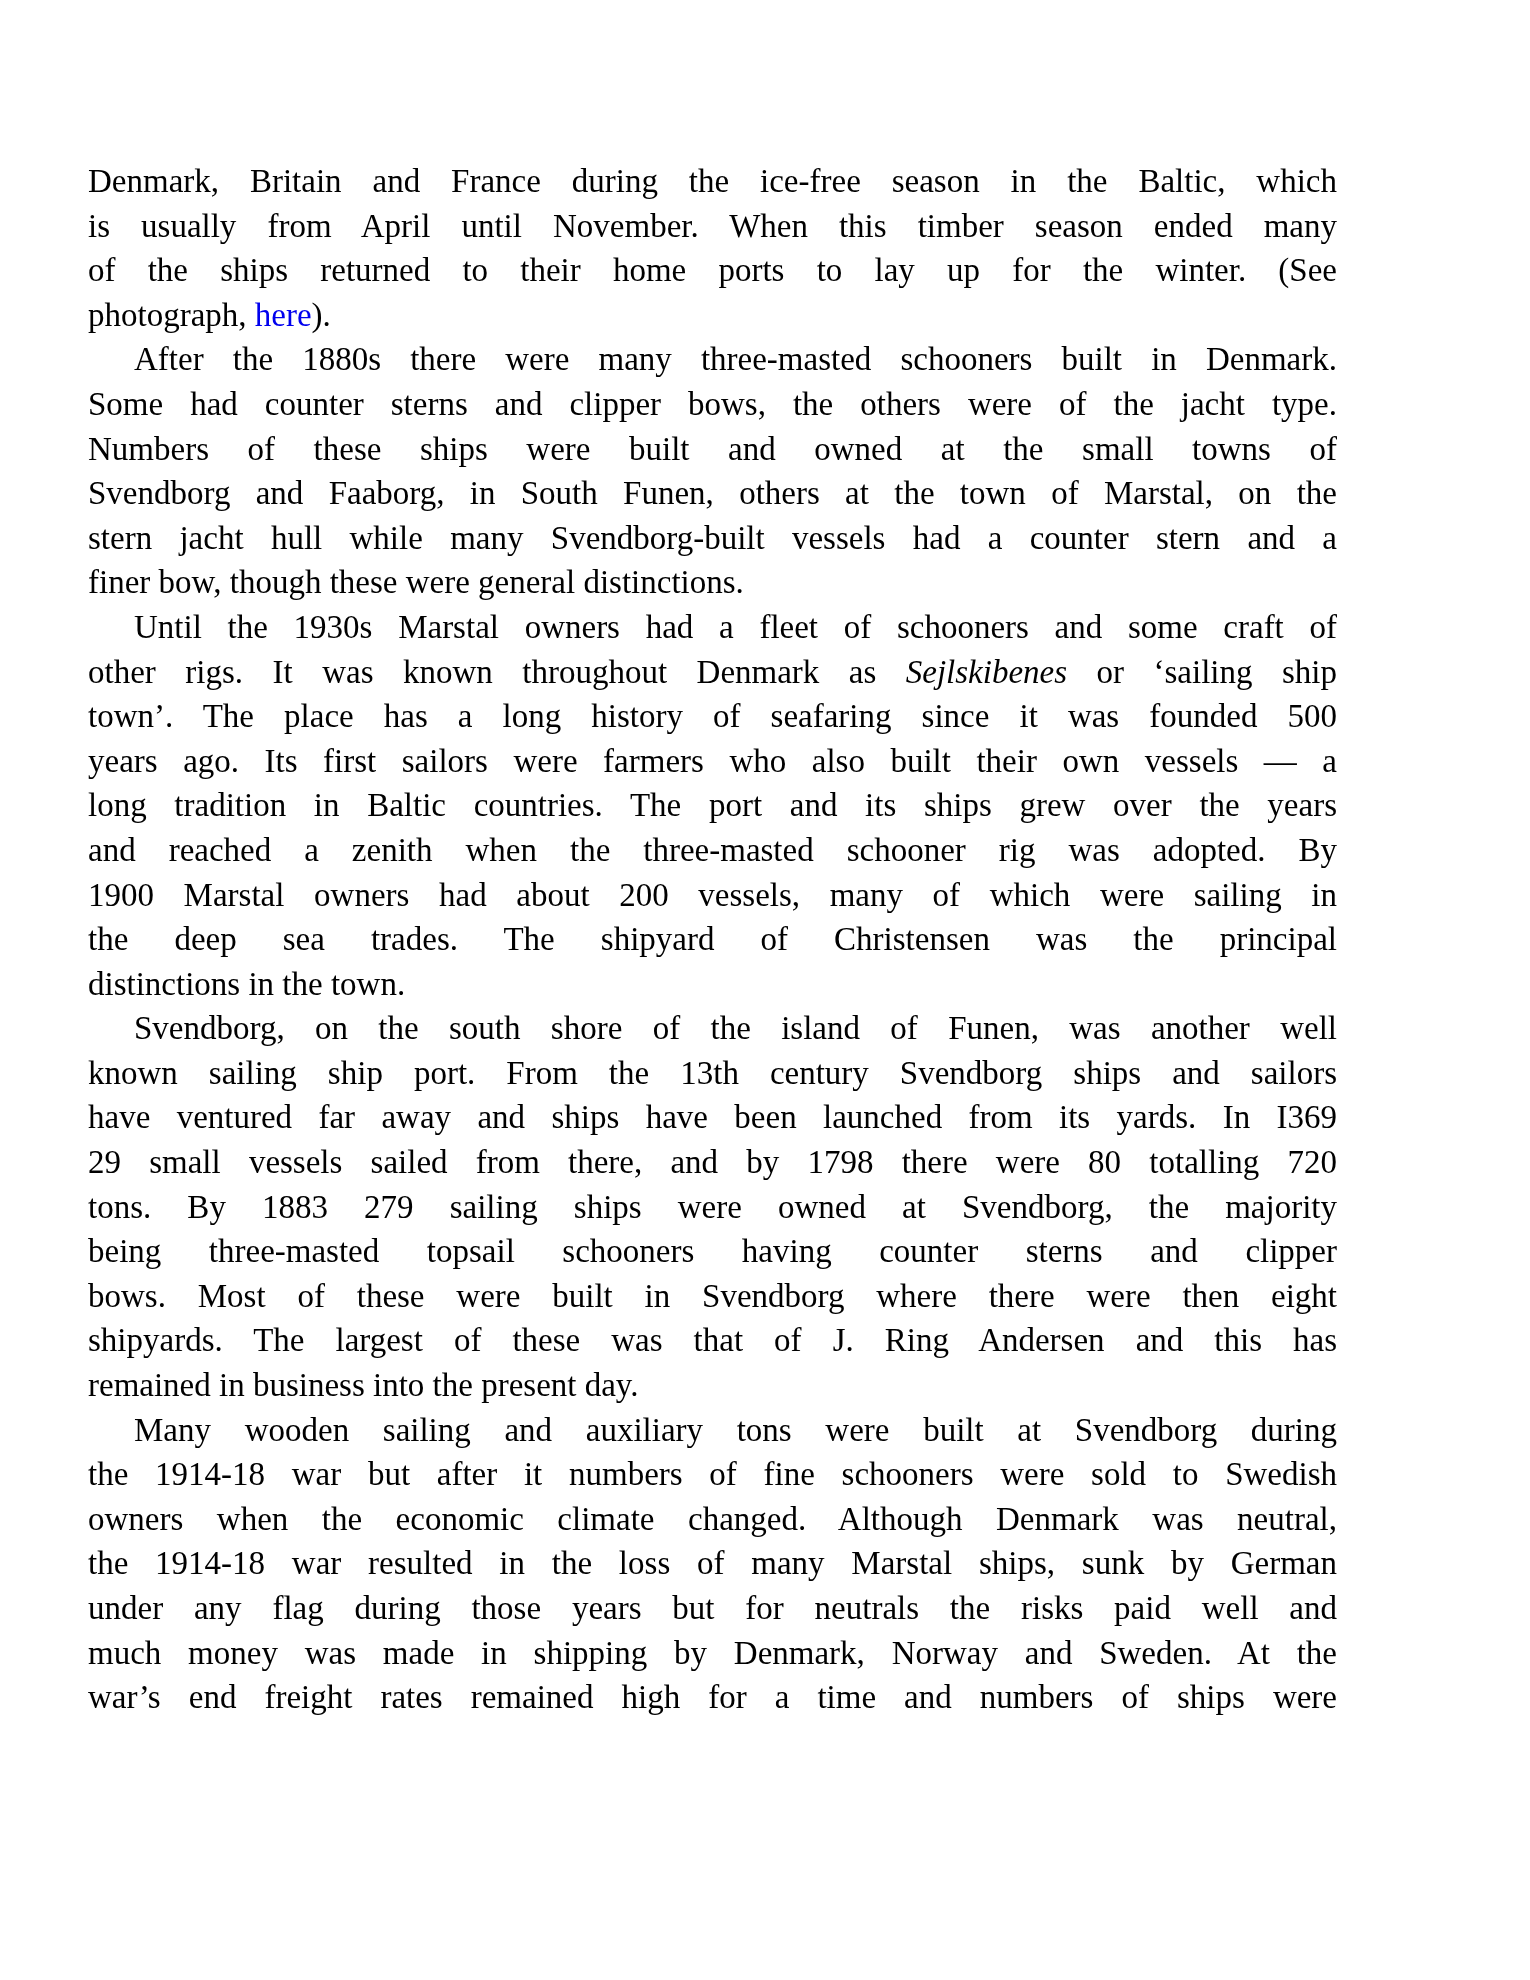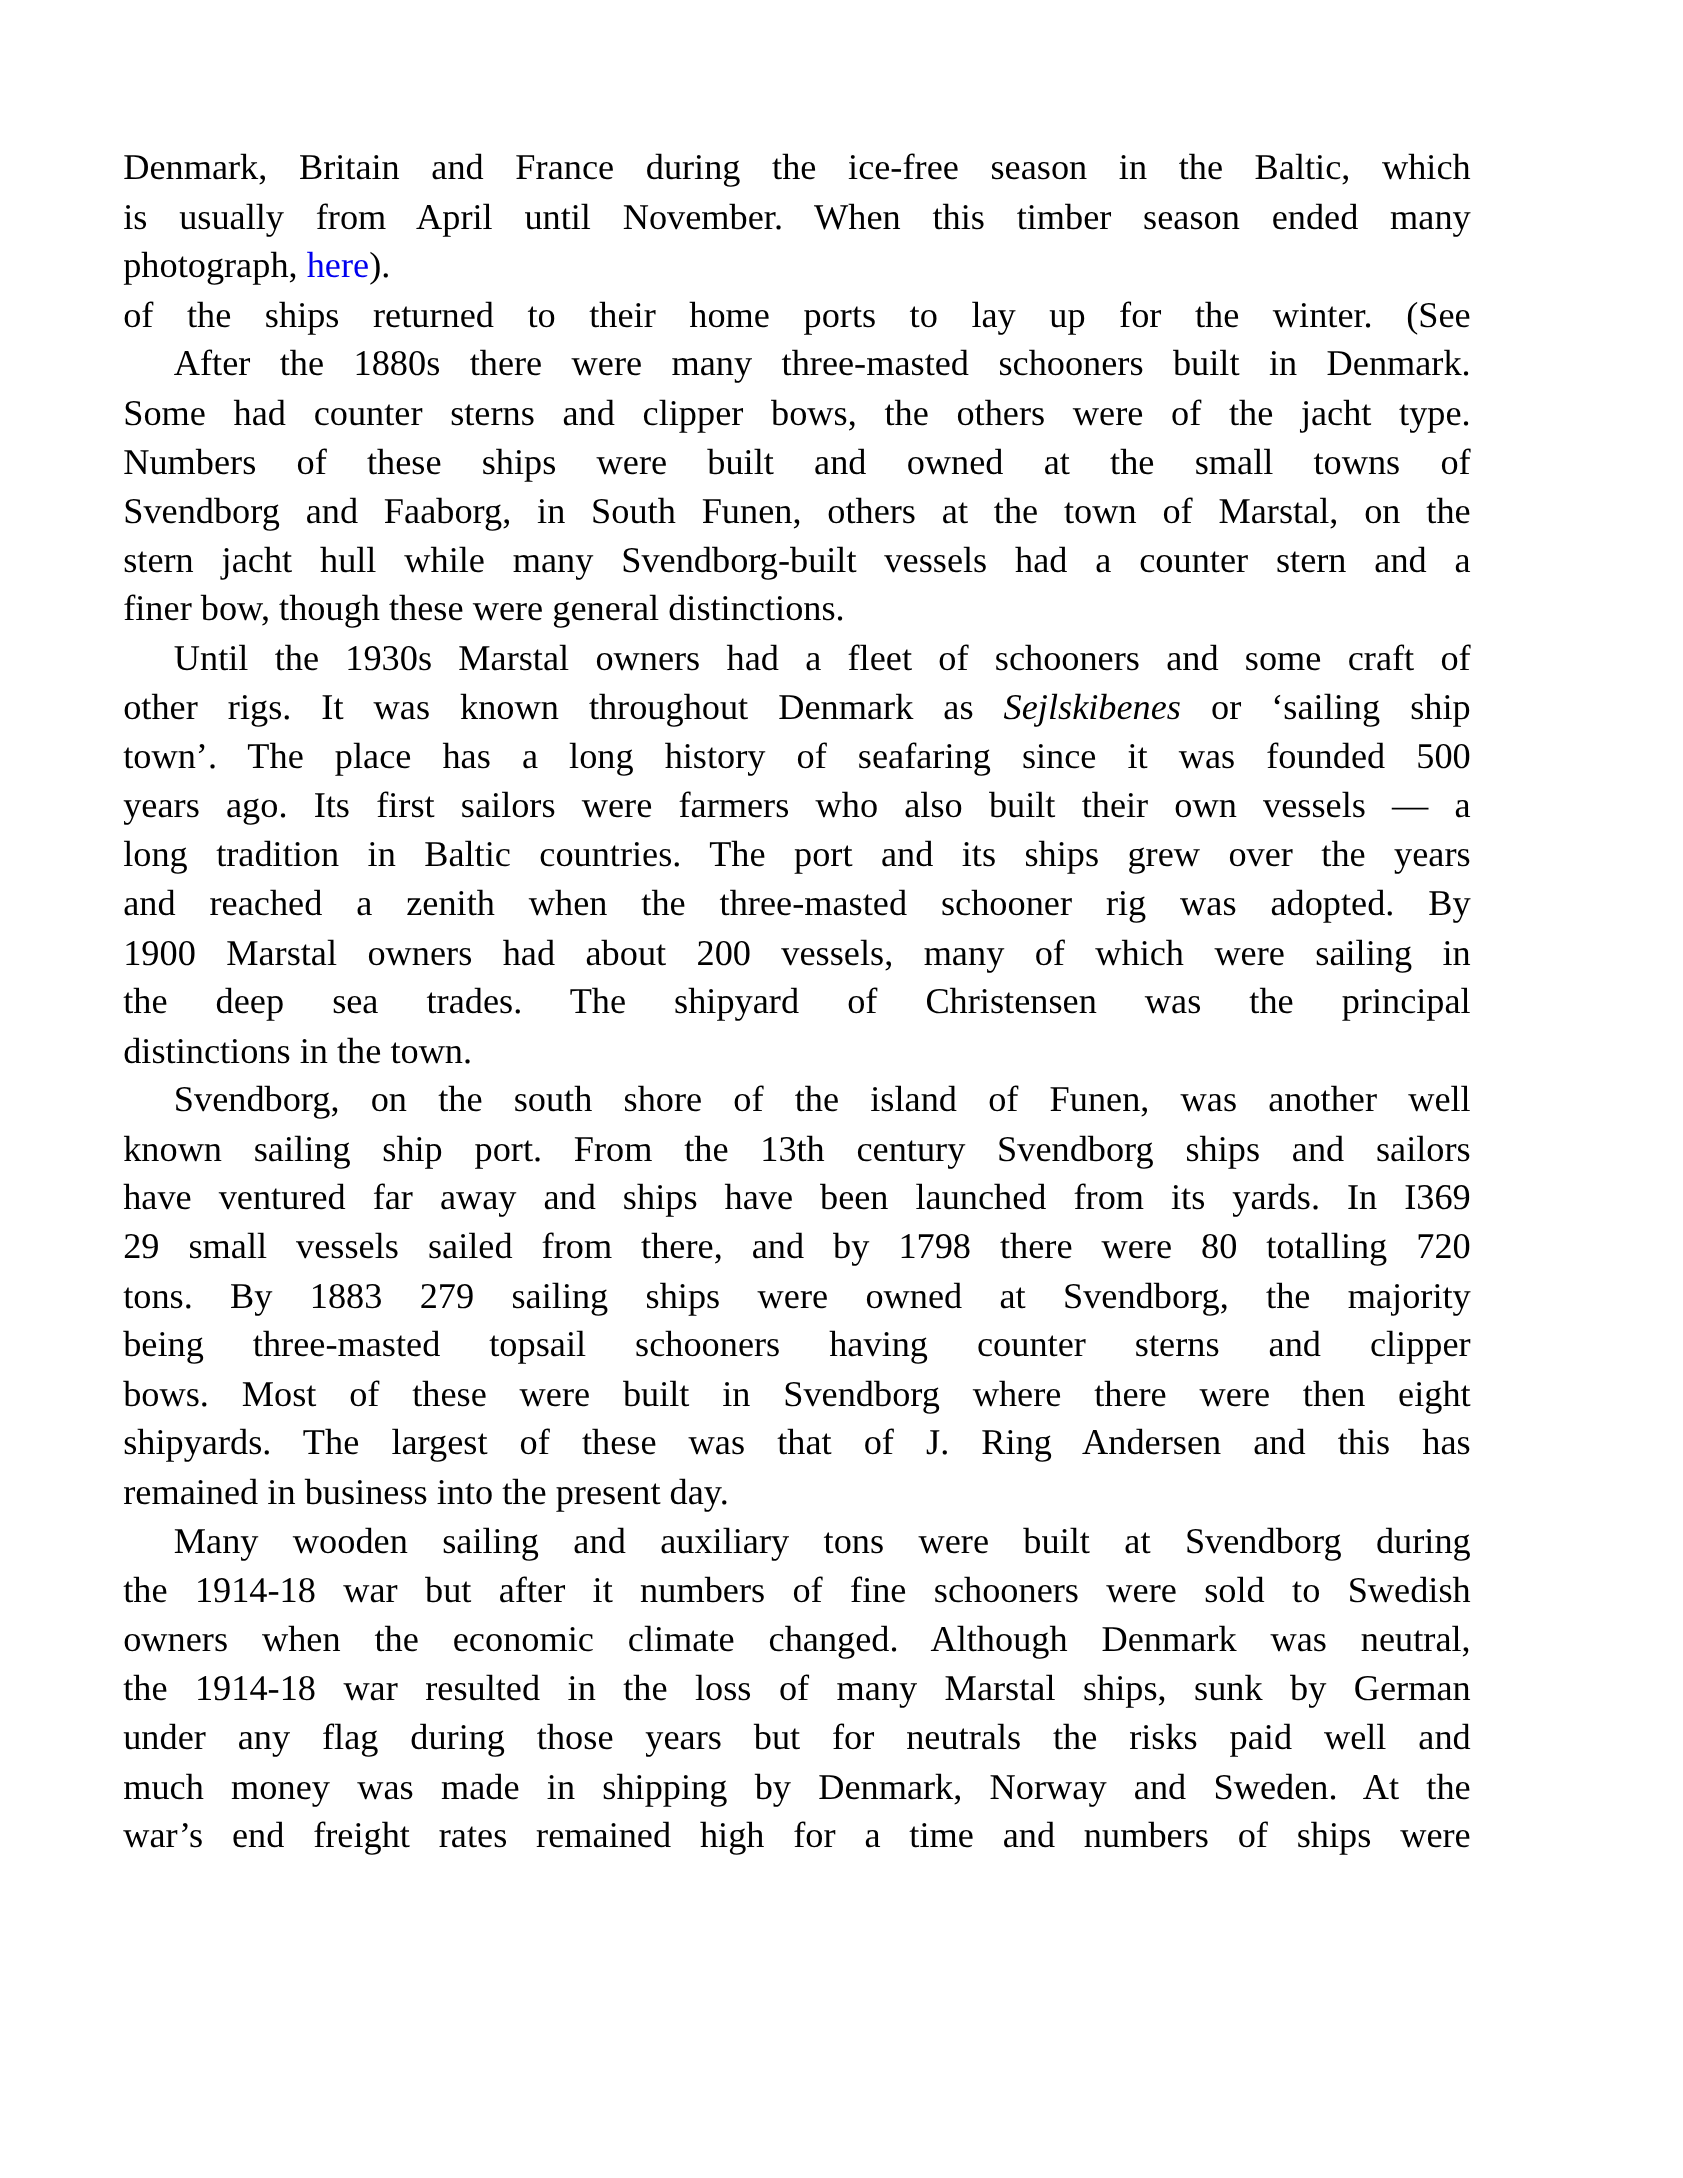--- a/index.html
+++ b/index.html
@@ -9,25 +9,26 @@
   }
   .page {
     position: relative;
     width: 1530px;
     height: 1980px;
     background: #ffffff;
     overflow: hidden;
   }
   .page-text {
     box-sizing: border-box;
-    padding: 131px 193px 0 112px;
+    padding: 131px 193px 0 88px;
     font-family: "Liberation Serif", "DejaVu Serif", serif;
     font-size: 33px;
     line-height: 44.6px;
     color: #000000;
+    margin-top: 28px;
   }
   .para { margin: 0; }
   .line {
     text-align: justify;
     text-align-last: justify;
     white-space: normal;
   }
   .line.last {
     text-align-last: left;
   }
@@ -42,22 +43,22 @@
   .line i { font-style: italic; }
 </style>
 </head>
 <body>
 
 <div class="page">
   <div class="page-text">
       <div class="para">
         <div class="line"><span>Denmark, Britain and France during the ice-free season in the Baltic, which</span></div>
         <div class="line"><span>is usually from April until November. When this timber season ended many</span></div>
+        <div class="line"><span>of the ships returned to their home ports to lay up for the winter. (See</span></div>
         <div class="line last"><span>photograph, </span><a href="#">here</a><span>).</span></div>
-        <div class="line"><span>of the ships returned to their home ports to lay up for the winter. (See</span></div>
       </div>
       <div class="para indent">
         <div class="line"><span>After the 1880s there were many three-masted schooners built in Denmark.</span></div>
         <div class="line"><span>Some had counter sterns and clipper bows, the others were of the jacht type.</span></div>
         <div class="line"><span>Numbers of these ships were built and owned at the small towns of</span></div>
         <div class="line"><span>Svendborg and Faaborg, in South Funen, others at the town of Marstal, on the</span></div>
         <div class="line"><span>stern jacht hull while many Svendborg-built vessels had a counter stern and a</span></div>
         <div class="line last"><span>finer bow, though these were general distinctions.</span></div>
       </div>
       <div class="para indent">

